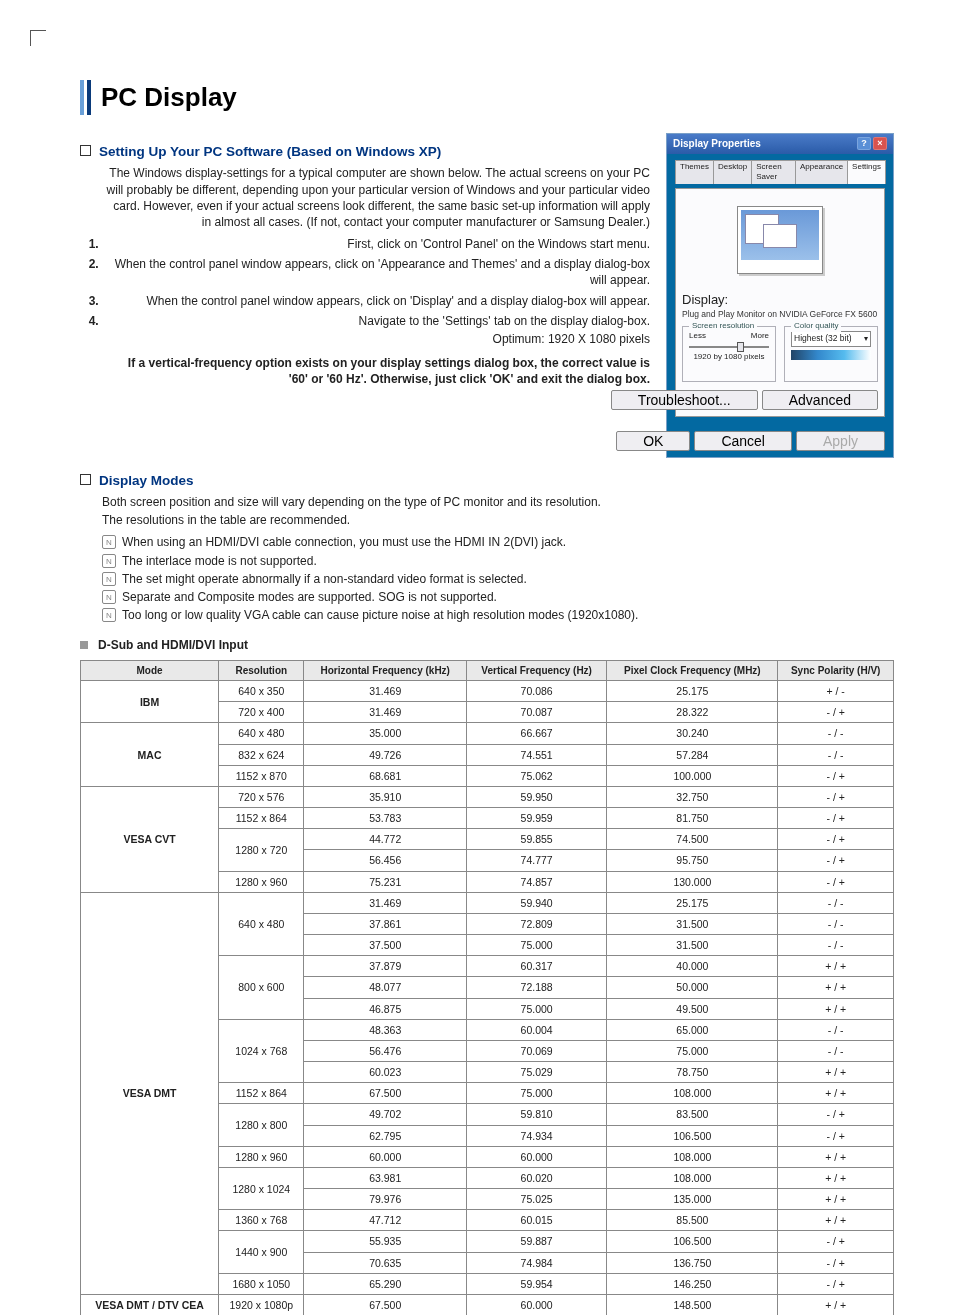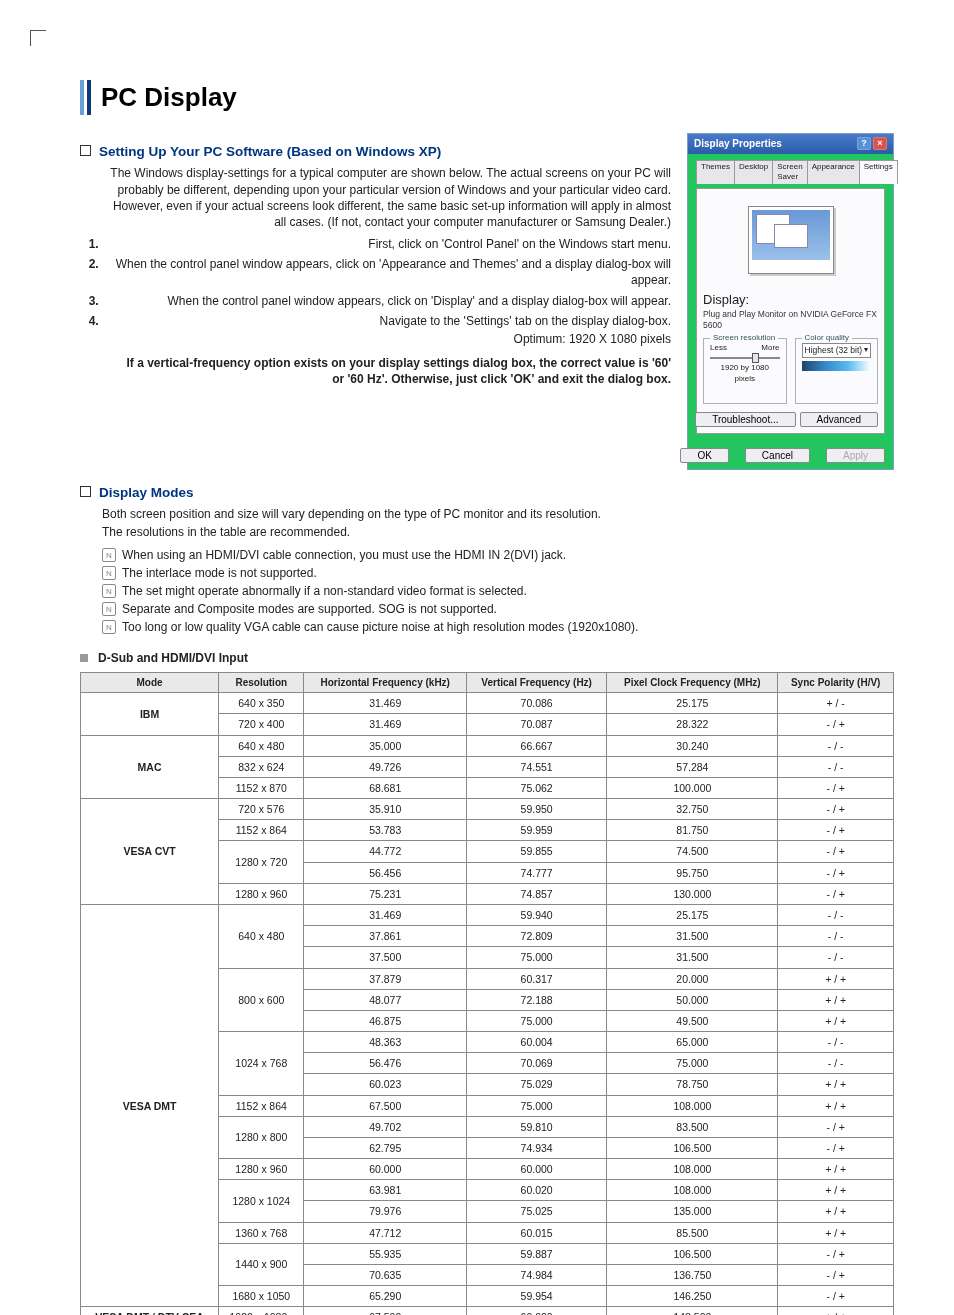--- a/index.html
+++ b/index.html
@@ -113,23 +113,23 @@
   }
   table.modes th {
     background: #e9e9e9;
     font-weight: bold;
     font-size: 10px;
   }
   table.modes td.mode { font-weight: bold; }
 
   
   .dlg {
-    width: 207px;
+    width: 228px;
     border: 1px solid #7aa0c8;
-    background: #22c55e;
+    background: #0369a1;
     font-size: 9px;
     color: #222;
     flex-shrink: 0;
   }
   .dlg-title {
     background: linear-gradient(#4a7bc8,#2a5ba8);
     color: #fff;
     padding: 3px 6px;
     display:flex;
     justify-content:space-between;
@@ -178,24 +178,24 @@
   .fset{border:1px solid #b0b0b8;padding:4px 6px 18px;flex:1;position:relative;}
   .fset .leg{position:absolute;top:-6px;left:6px;background:#fbfbfd;padding:0 3px;font-size:8px;color:#355;}
   .slider-row{display:flex;justify-content:space-between;font-size:8px;margin-bottom:2px;}
   .slider-track{height:2px;background:#888;position:relative;margin:4px 0;}
   .slider-thumb{position:absolute;top:-4px;left:60%;width:7px;height:10px;background:#e6e6eb;border:1px solid #555;}
   .cq-select{width:100%;border:1px solid #888;background:#fff;font-size:8.5px;padding:1px 2px;display:flex;justify-content:space-between;align-items:center;}
   .cq-select .ar{font-size:8px;}
   .cq-bar{height:10px;margin-top:3px;background:linear-gradient(90deg,#246,#38c,#5be,#fff);}
   .adv-btns{display:flex;justify-content:flex-end;gap:4px;margin-top:8px;}
   .adv-btns button, .bottom-btns button{
-    border:1px solid #888;background:#efeef2;font-size:10px;
-    padding:1px 16px;border-radius:2px;cursor:pointer;
-  }
-  .bottom-btns{display:flex;justify-content:flex-end;gap:16px;padding:6px 8px;}
+    border:1px solid #888;background:#efeef2;font-size:14px;
+    padding:1px 26px;border-radius:2px;cursor:pointer;
+  }
+  .bottom-btns{display:flex;justify-content:flex-end;gap:4px;padding:6px 8px;}
 
   .corner-mark {
     position:absolute;border:1px solid #555;
   }
   .corner-mark.tl{top:30px;left:30px;width:1px;height:16px;border:none;border-left:1px solid #555;}
   .corner-mark.tl2{top:30px;left:30px;width:16px;height:1px;border:none;border-top:1px solid #555;}
 </style>
 </head>
 <body>
 
@@ -425,21 +425,21 @@
       <tr>
         <td>37.500</td>
         <td>75.000</td>
         <td>31.500</td>
         <td>- / -</td>
       </tr>
       <tr>
         <td rowspan="3">800 x 600</td>
         <td>37.879</td>
         <td>60.317</td>
-        <td>20.000</td>
+        <td>40.000</td>
         <td>+ / +</td>
       </tr>
       <tr>
         <td>48.077</td>
         <td>72.188</td>
         <td>50.000</td>
         <td>+ / +</td>
       </tr>
       <tr>
         <td>46.875</td>

